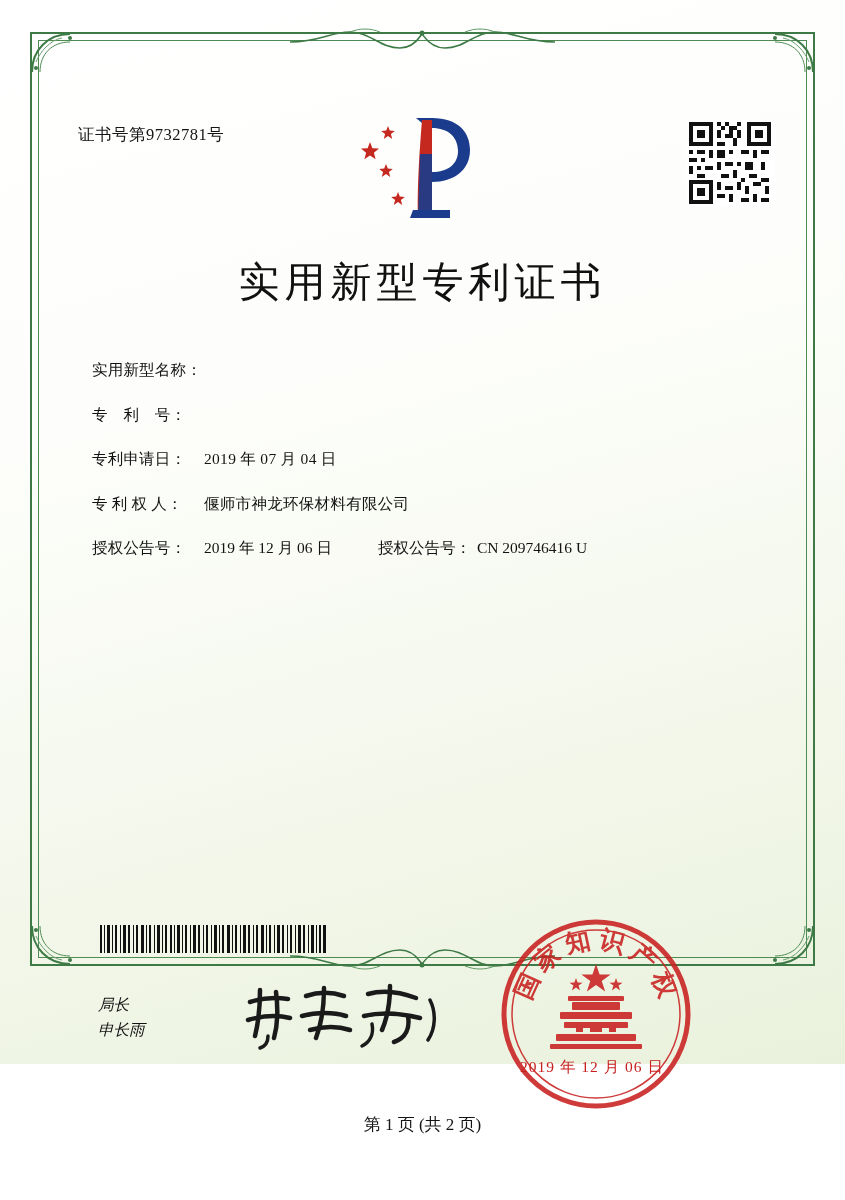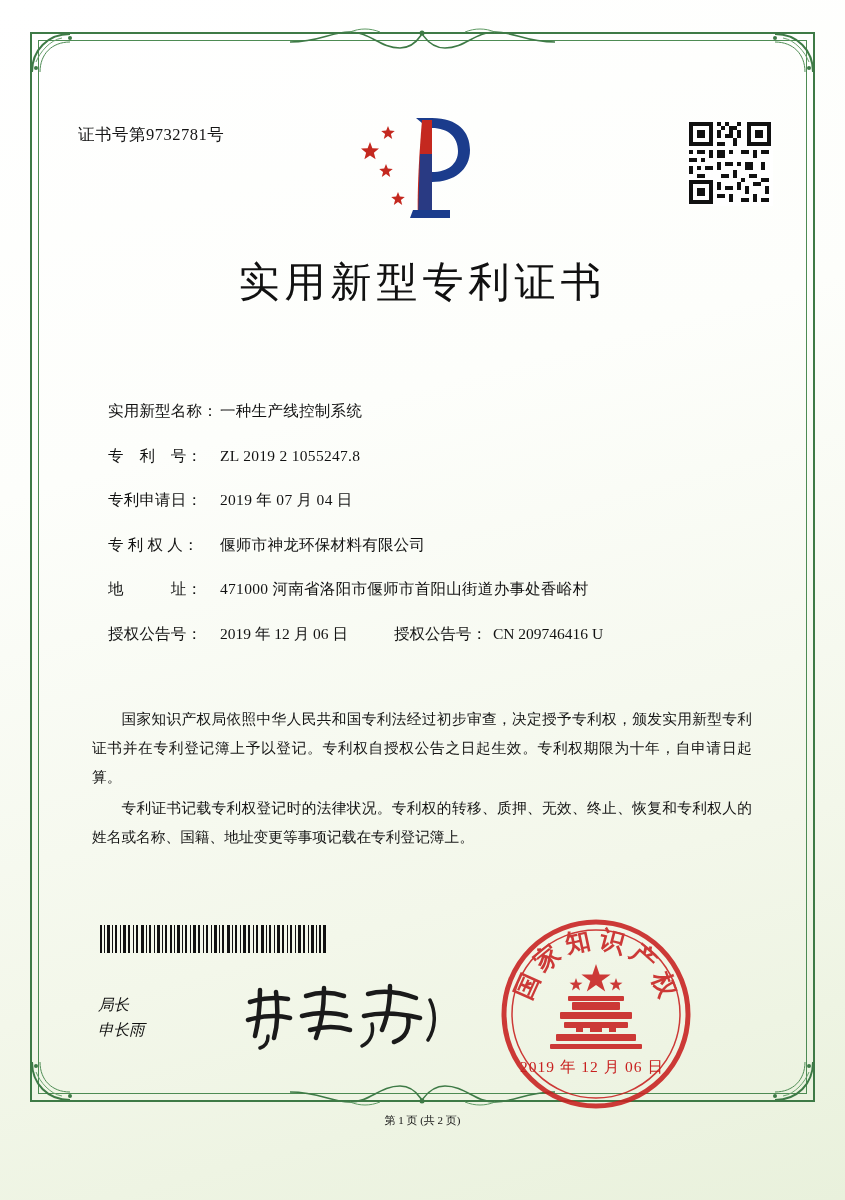--- a/index.html
+++ b/index.html
@@ -11,21 +11,21 @@
     height: 1200px;
     background: #ffffff;
     font-family: "Liberation Serif", serif;
     color: #1a1a1a;
     overflow: hidden;
   }
 
   .page {
     position: relative;
     width: 845px;
-    height: 1200px;
+    height: 1064px;
     background: linear-gradient(165deg, #ffffff 0%, #fdfefb 35%, #f3f7ea 72%, #e9f1dc 100%);
     box-sizing: border-box;
   }
 
   
   .border-outer {
     position: absolute;
     left: 30px;
     top: 32px;
     right: 30px;
@@ -99,24 +99,23 @@
     font-size: 41px;
     font-weight: normal;
     letter-spacing: 5px;
     color: #111111;
     font-family: "Liberation Serif", serif;
   }
 
   
   .fields {
     position: absolute;
-    left: 108px;
+    left: 92px;
     top: 360px;
     width: 680px;
-    margin-top: 41px;
   }
   .frow {
     display: flex;
     align-items: baseline;
     margin-bottom: 23.5px;
     font-size: 15.5px;
     color: #121212;
     white-space: nowrap;
   }
   .flabel {
@@ -189,21 +188,21 @@
     color: #c8201f;
     letter-spacing: 1px;
   }
 
   
   .page-num {
     position: absolute;
     left: 0; right: 0;
     top: 1113px;
     text-align: center;
-    font-size: 11px;
+    font-size: 17px;
     color: #151515;
   }
   .footnote {
     position: absolute;
     left: 0; right: 0;
     top: 1163px;
     text-align: center;
     font-size: 14.5px;
     color: #151515;
     letter-spacing: 1px;
@@ -353,50 +352,40 @@
           <rect x="74" y="78" width="8" height="4"></rect>
       </g>
     </svg>
   </div>
 
   <div class="title">实用新型专利证书</div>
 
   <div class="fields">
     <div class="frow">
       <div class="flabel">实用新型名称：</div>
-      <div class="fvalue">一种生产线控制系统</div>
     </div>
     <div class="frow">
       <div class="flabel">专　利　号：</div>
-      <div class="fvalue">ZL 2019 2 1055247.8</div>
     </div>
     <div class="frow">
       <div class="flabel">专利申请日：</div>
       <div class="fvalue">2019 年 07 月 04 日</div>
     </div>
     <div class="frow">
       <div class="flabel">专 利 权 人：</div>
       <div class="fvalue">偃师市神龙环保材料有限公司</div>
     </div>
-    <div class="frow">
-      <div class="flabel">地　　　址：</div>
-      <div class="fvalue">471000 河南省洛阳市偃师市首阳山街道办事处香峪村</div>
-    </div>
     <div class="frow inline">
       <div class="flabel">授权公告号：</div>
       <div>2019 年 12 月 06 日</div>
       <div class="flabel2">授权公告号：</div>
       <div>CN 209746416 U</div>
     </div>
   </div>
 
-  <div class="paras">
-    <p class="para">国家知识产权局依照中华人民共和国专利法经过初步审查，决定授予专利权，颁发实用新型专利证书并在专利登记簿上予以登记。专利权自授权公告之日起生效。专利权期限为十年，自申请日起算。</p>
-    <p class="para">专利证书记载专利权登记时的法律状况。专利权的转移、质押、无效、终止、恢复和专利权人的姓名或名称、国籍、地址变更等事项记载在专利登记簿上。</p>
-  </div>
 
   <div class="barcode">
     <svg width="226" height="28" viewBox="0 0 226 28" shape-rendering="crispEdges">
       <rect width="226" height="28" fill="#ffffff" opacity="0"></rect>
       <g fill="#111111">
         <rect x="0" y="0" width="2" height="28"></rect>
           <rect x="4" y="0" width="1" height="28"></rect>
           <rect x="7" y="0" width="3" height="28"></rect>
         <rect x="12" y="0" width="1" height="28"></rect>
           <rect x="15" y="0" width="2" height="28"></rect>

